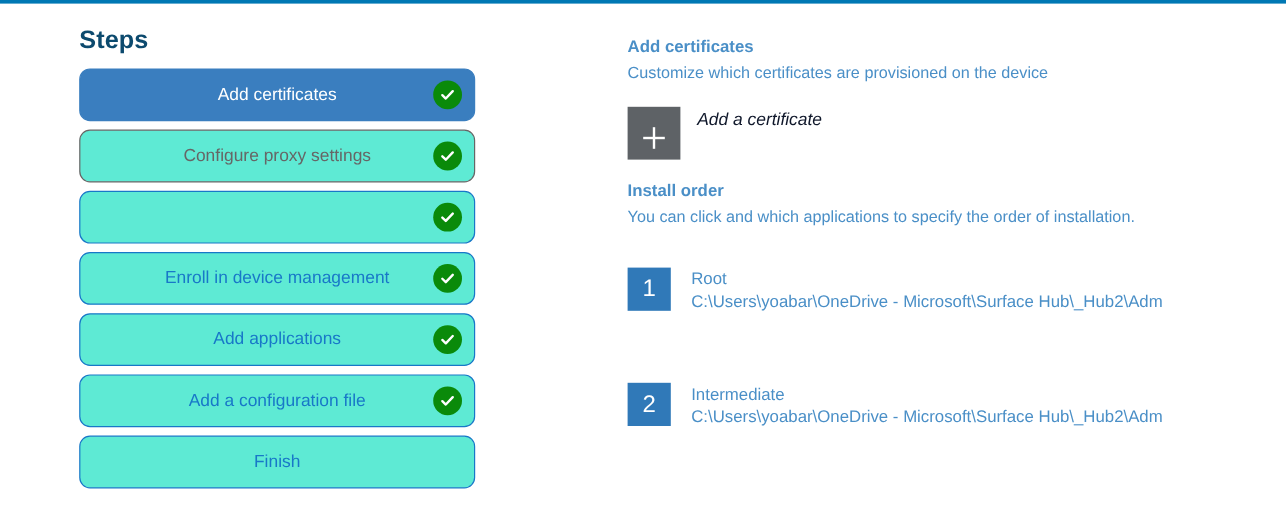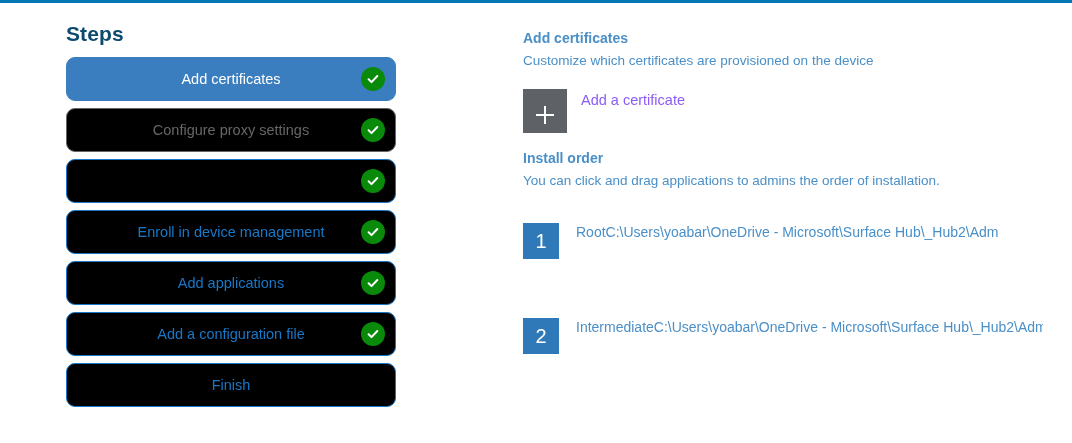--- a/index.html
+++ b/index.html
@@ -50,21 +50,21 @@
     flex-direction: column;
     gap: 7px;
   }
 
   .step-btn {
     position: relative;
     width: 330px;
     height: 44px;
     border-radius: 9px;
     border: 1px solid #1878c8;
-    background: #000000;
+    background: #5eead4;
     color: #1878c8;
     font-size: 14.5px;
     font-family: "Liberation Sans", sans-serif;
     display: flex;
     align-items: center;
     justify-content: center;
     cursor: pointer;
     user-select: none;
     padding: 0 14px;
   }
@@ -154,24 +154,25 @@
     left: 13px; top: 25px;
     width: 18px; height: 2px;
   }
   .plus-square::after {
     left: 21px; top: 17px;
     width: 2px; height: 18px;
   }
 
   .add-link {
     font-size: 14.5px;
-    color: #8b5cf6;
+    color: #0f172a;
     cursor: pointer;
     align-self: flex-start;
     margin-top: 3px;
+    font-style: italic;
   }
 
   
   .install-block { margin-top: 17px; }
 
   .order-list {
     margin-top: 33px;
     display: flex;
     flex-direction: column;
     gap: 59px;
@@ -191,21 +192,21 @@
     color: #ffffff;
     font-size: 20px;
     display: flex;
     align-items: center;
     justify-content: center;
     flex: 0 0 auto;
   }
 
   .order-text {
     display: flex;
-    flex-direction: row;
+    flex-direction: column;
     padding-top: 0px;
     line-height: 1.32;
     min-width: 0;
   }
 
   .order-name {
     font-size: 14px;
     color: #4a8fc7;
   }
 
@@ -286,21 +287,21 @@
       <div class="sec-sub">Customize which certificates are provisioned on the device</div>
 
       <div class="add-row">
         <div class="plus-square"></div>
         <div class="add-link">Add a certificate</div>
       </div>
     </div>
 
     <div class="install-block">
       <div class="sec-title">Install order</div>
-      <div class="sec-sub">You can click and drag applications to admins the order of installation.</div>
+      <div class="sec-sub">You can click and which applications to specify the order of installation.</div>
 
       <div class="order-list" id="order-list">
           <div class="order-item">
             <div class="order-num">1</div>
             <div class="order-text">
               <div class="order-name">Root</div>
               <div class="order-path">C:\Users\yoabar\OneDrive - Microsoft\Surface Hub\_Hub2\Adm</div>
             </div>
           </div>
           <div class="order-item">

